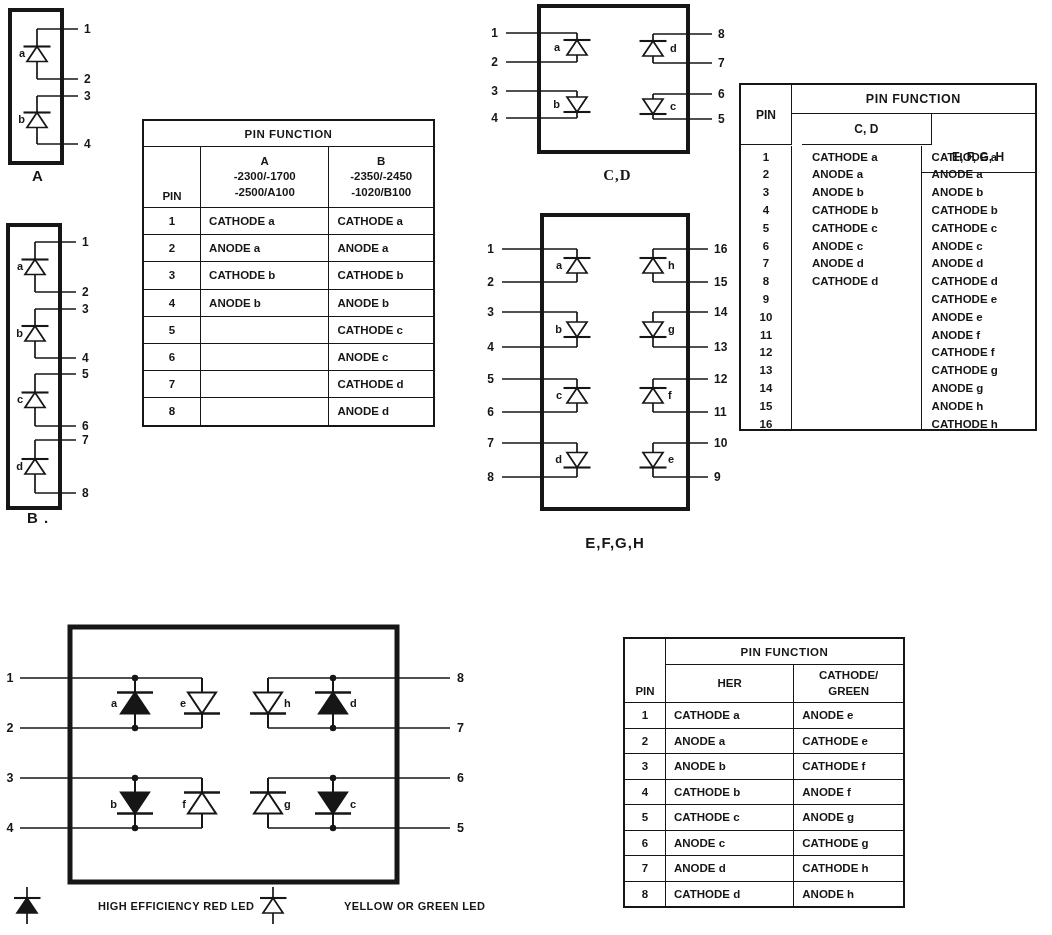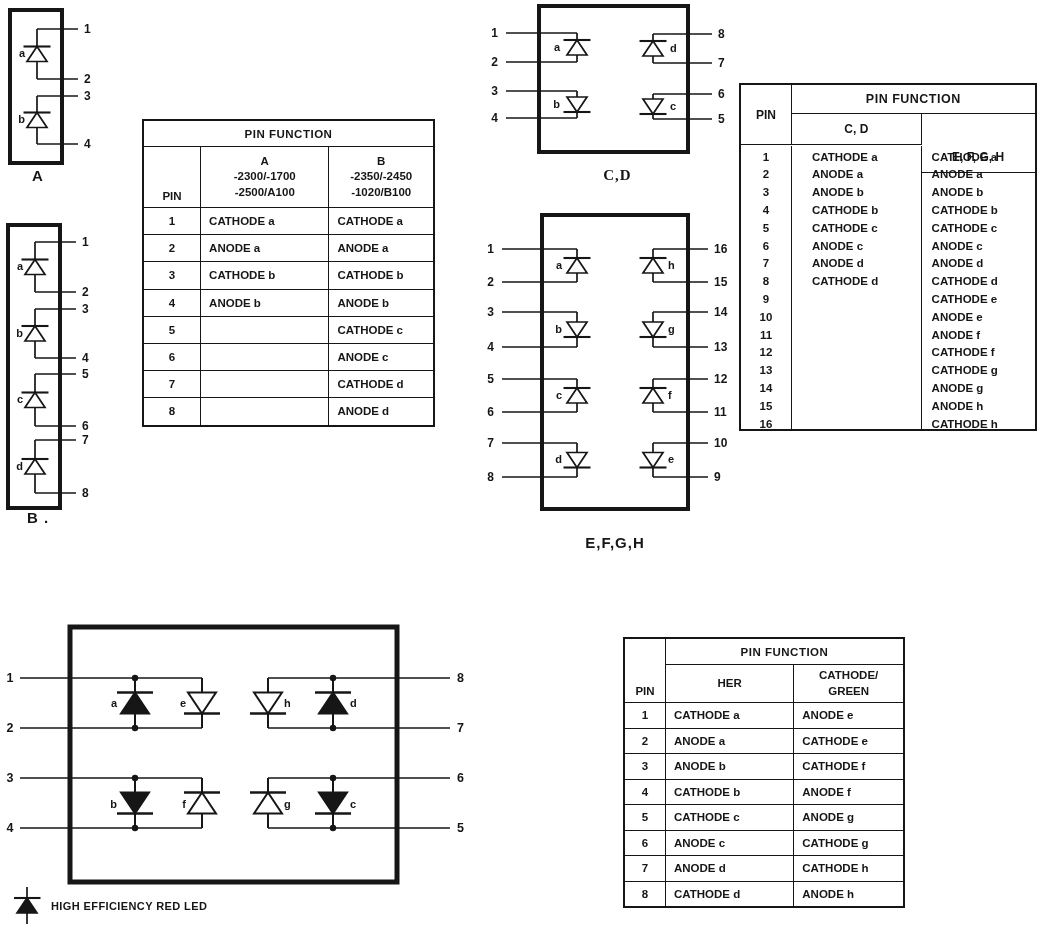--- a/index.html
+++ b/index.html
@@ -30,30 +30,30 @@
   #tbl-cd{position:absolute;left:739px;top:83px;width:298px;height:348px;
           border:2.2px solid #161616;box-sizing:border-box;background:#fff;}
   #tbl-cd>div{position:absolute;box-sizing:border-box;font-weight:bold;color:#161616;}
   .cd-pinh{left:0;top:0;width:51px;height:60px;border-right:1.6px solid #161616;
            border-bottom:1.6px solid #161616;display:flex;align-items:center;justify-content:center;
            font-size:12px;}
   .cd-title{left:51px;top:0;width:242.6px;height:29px;border-bottom:1.6px solid #161616;
             display:flex;align-items:center;justify-content:center;font-size:12.5px;letter-spacing:.5px;}
   .cd-colh{top:29px;height:31px;border-bottom:1.6px solid #161616;display:flex;align-items:center;
            justify-content:center;font-size:12px;}
-  .cd-c1h{left:51px;width:129.6px;border-right:1.6px solid #161616;}
+  .cd-c1h{left:61px;width:129.6px;border-right:1.6px solid #161616;}
   .cd-c2h{left:180.6px;width:113px;margin-top:28px;}
   .cd-body{top:60.6px;bottom:0;font-size:11.5px;line-height:17.8px;padding-top:3px;}
   .cd-bpin{left:0;width:51px;text-align:center;border-right:1.6px solid #161616;}
   .cd-bc1{left:51px;width:129.6px;padding-left:20px;border-right:1.6px solid #161616;}
   .cd-bc2{left:180.6px;width:113px;padding-left:10px;}
 
   
   .legend-item{position:absolute;display:flex;align-items:center;gap:10px;}
-  .legend-item span{font-size:11px;font-weight:bold;letter-spacing:.4px;color:#161616;}
+  .legend-item span{font-size:11px;font-weight:bold;letter-spacing:.4px;color:#161616;margin-left:47px;}
 </style>
 </head>
 <body>
 
 <div class="page">
 
   <svg class="diag" id="pkg-a" width="130" height="210" style="left:0;top:0;">
       <rect x="10" y="10" width="52" height="153" fill="none" stroke="#161616" stroke-width="4"></rect>
       <line x1="37" y1="29" x2="78" y2="29" stroke="#161616" stroke-width="1.5"></line>
       <text x="84" y="33" font-size="12" text-anchor="start">1</text>
@@ -359,20 +359,31 @@
     <svg id="icon-her" width="27" height="40">
         <g>
           <line x1="13" y1="1" x2="13" y2="12" stroke="#161616" stroke-width="1.7"></line>
           <line x1="13" y1="27" x2="13" y2="38" stroke="#161616" stroke-width="1.7"></line>
           <line x1="-0.5" y1="12" x2="26.5" y2="12" stroke="#161616" stroke-width="2.1"></line>
           <polygon points="13,12 3,27 23,27" fill="#161616" stroke="#161616" stroke-width="1.7"></polygon>
         </g>
       </svg>
     <span>HIGH EFFICIENCY RED LED</span>
   </div>
+  <div class="legend-item" style="left:260px;top:886px;">
+    <svg id="icon-yg" width="27" height="40">
+        <g>
+          <line x1="13" y1="1" x2="13" y2="12" stroke="#161616" stroke-width="1.7"></line>
+          <line x1="13" y1="27" x2="13" y2="38" stroke="#161616" stroke-width="1.7"></line>
+          <line x1="-0.5" y1="12" x2="26.5" y2="12" stroke="#161616" stroke-width="2.1"></line>
+          <polygon points="13,12 3,27 23,27" fill="#fff" stroke="#161616" stroke-width="1.7"></polygon>
+        </g>
+      </svg>
+    <span>YELLOW OR GREEN LED</span>
+  </div>
 
   <table class="sheet" id="tbl-ab">
     <colgroup>
         <col style="width:57px">
         <col style="width:127px">
         <col style="width:104px">
       </colgroup>
     <thead>
       <tr>
           <th class="t-title" colspan="3">PIN FUNCTION</th>

